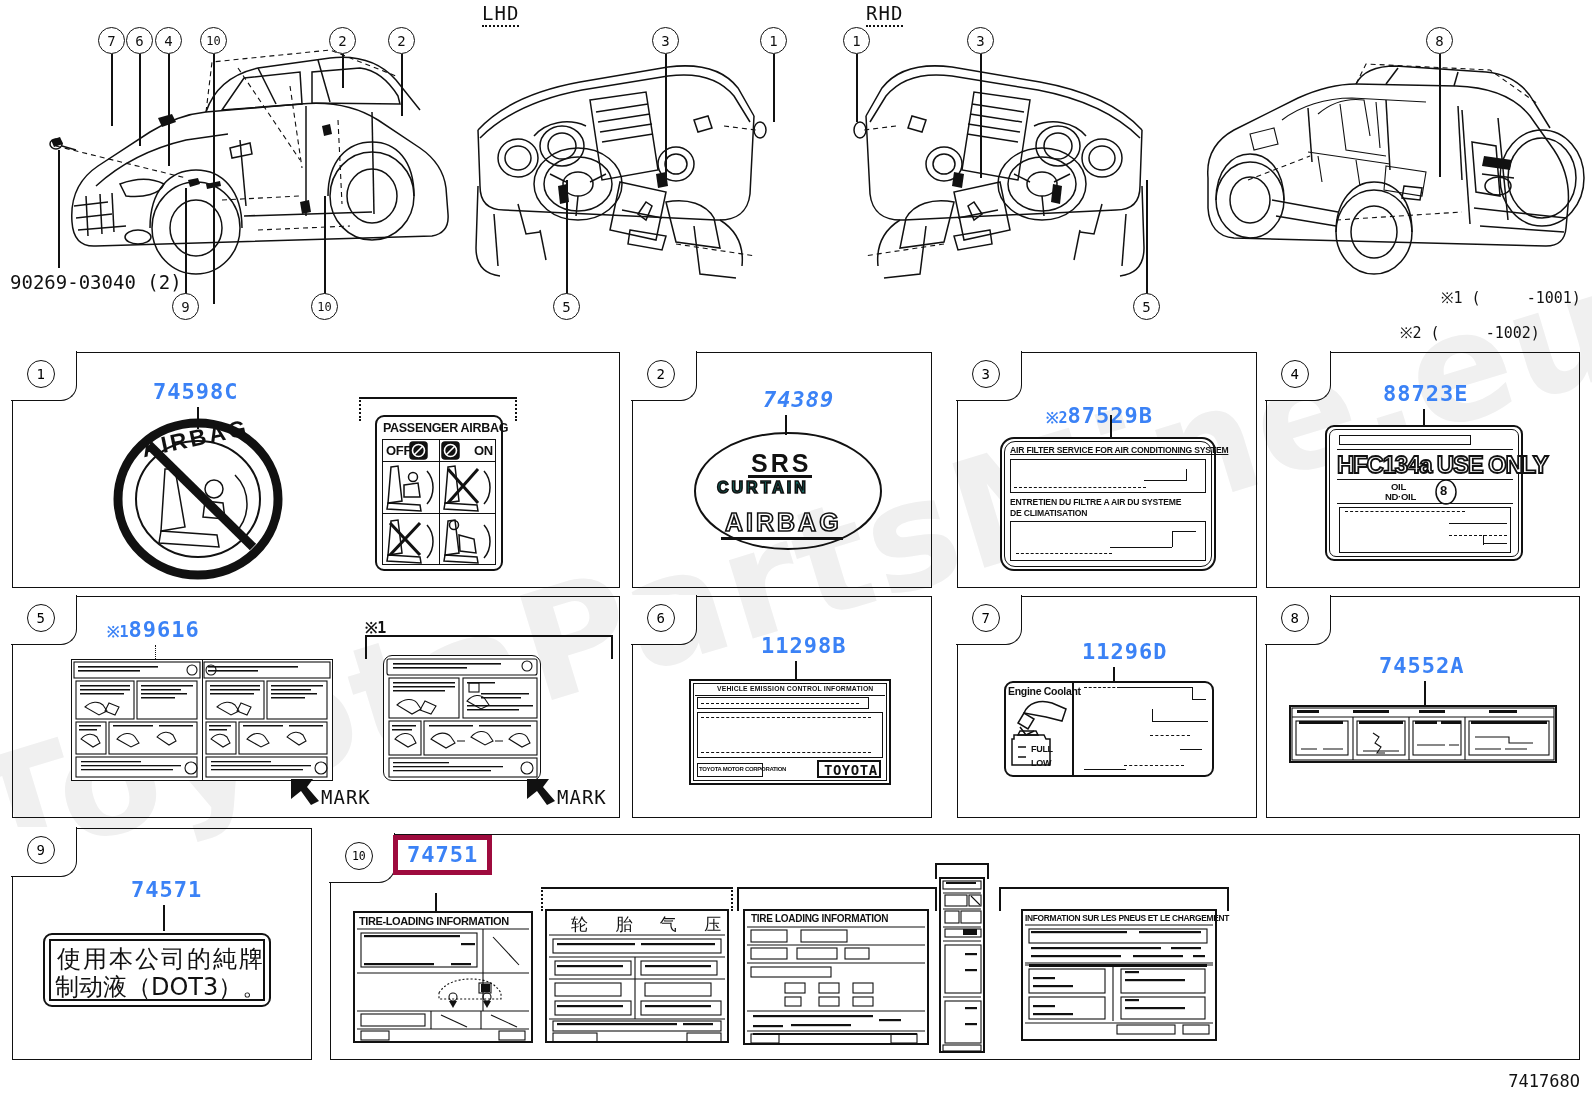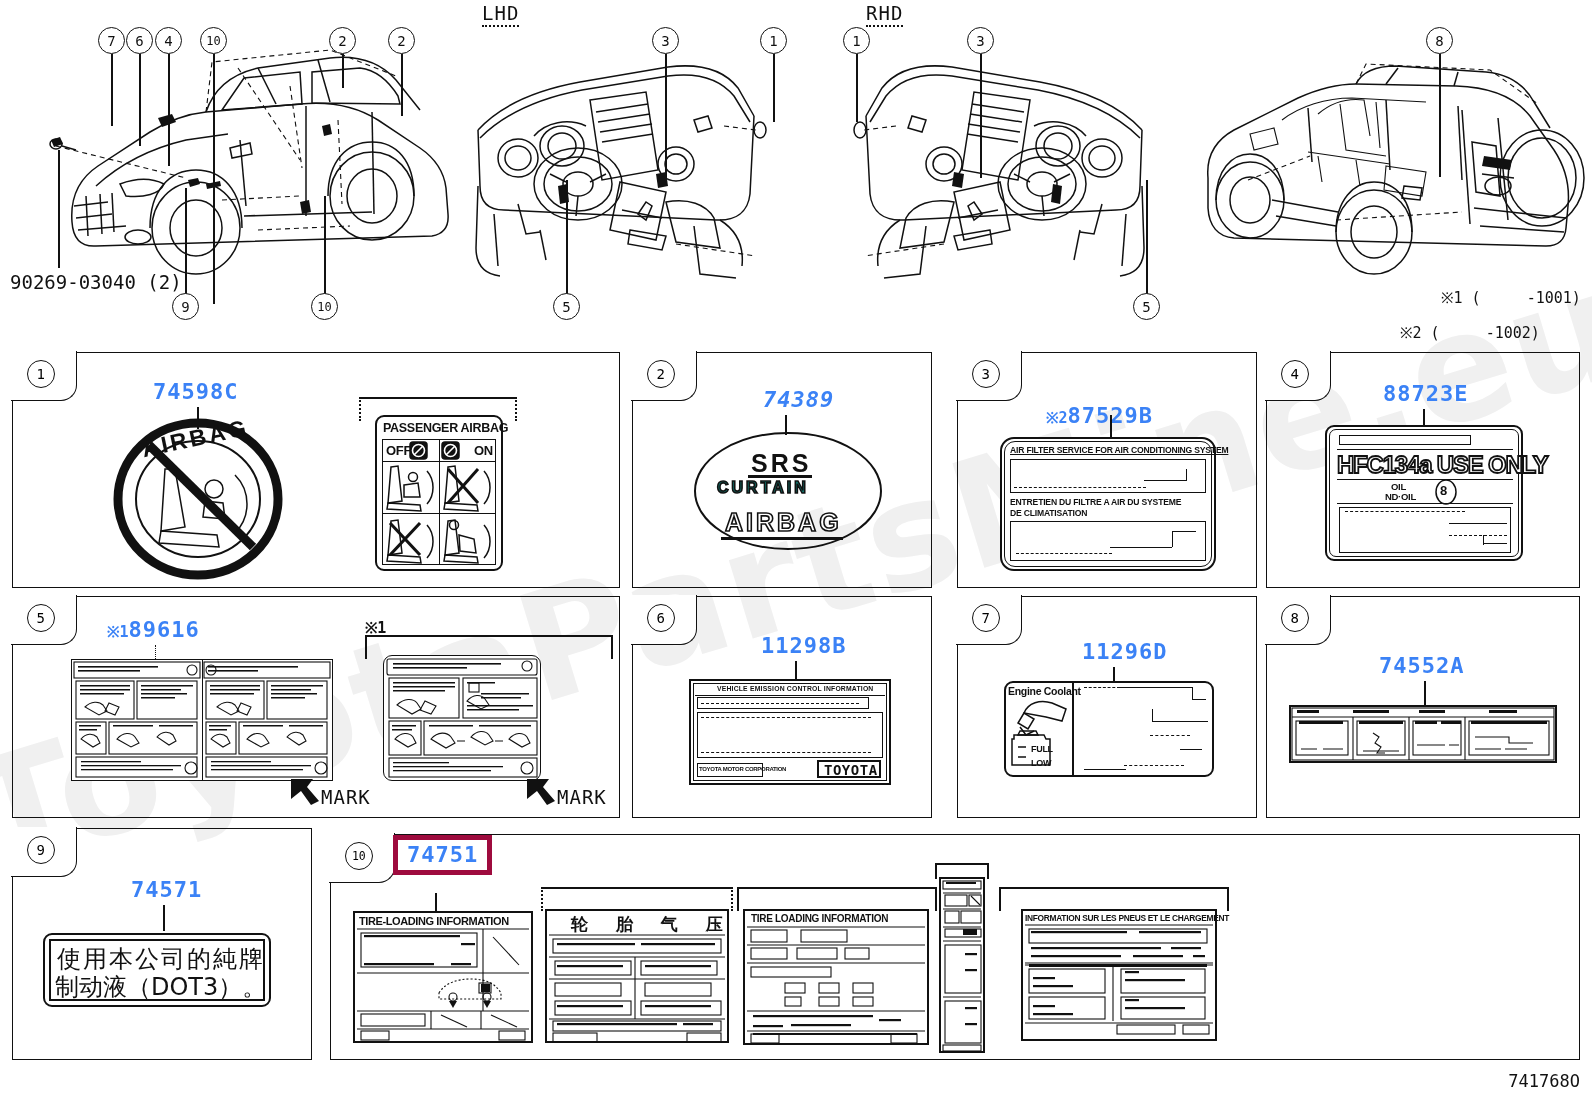--- a/index.html
+++ b/index.html
@@ -942,21 +942,21 @@
       </g>
       <g class="fillblk">
         <path d="M96 90 l8 0 l-4 7 Z"></path>
         <path d="M130 90 l8 0 l-4 7 Z"></path>
         <path d="M128 73 l9 0 l0 8 l-9 0 Z"></path>
       </g>
     </svg>
 
     <div class="bracket-dotted" style="left:210px; top:52px; width:192px; height:24px;"></div>
     <div class="lab" style="left:214px; top:74px; width:184px; height:134px; border-width:2.6px;"></div>
-    <div class="ctext" style="left:240px; top:78px; font-size:17px; letter-spacing:11px; font-weight:bold;">轮 胎 气 压</div>
+    <div class="ctext" style="left:240px; top:78px; font-size:17px; letter-spacing:11px; font-weight:normal;">轮 胎 气 压</div>
     <svg style="position:absolute;left:214px;top:74px;width:184px;height:134px;" viewBox="0 0 184 134">
       <g class="stroke-thin">
         <path d="M4 26 L180 26"></path>
         <rect x="8" y="30" width="168" height="14"></rect>
         <path d="M4 48 L180 48"></path>
         <rect x="10" y="52" width="76" height="14"></rect>
         <rect x="96" y="52" width="76" height="14"></rect>
         <path d="M4 70 L180 70"></path>
         <rect x="10" y="74" width="66" height="13"></rect>
         <rect x="100" y="74" width="66" height="13"></rect>

